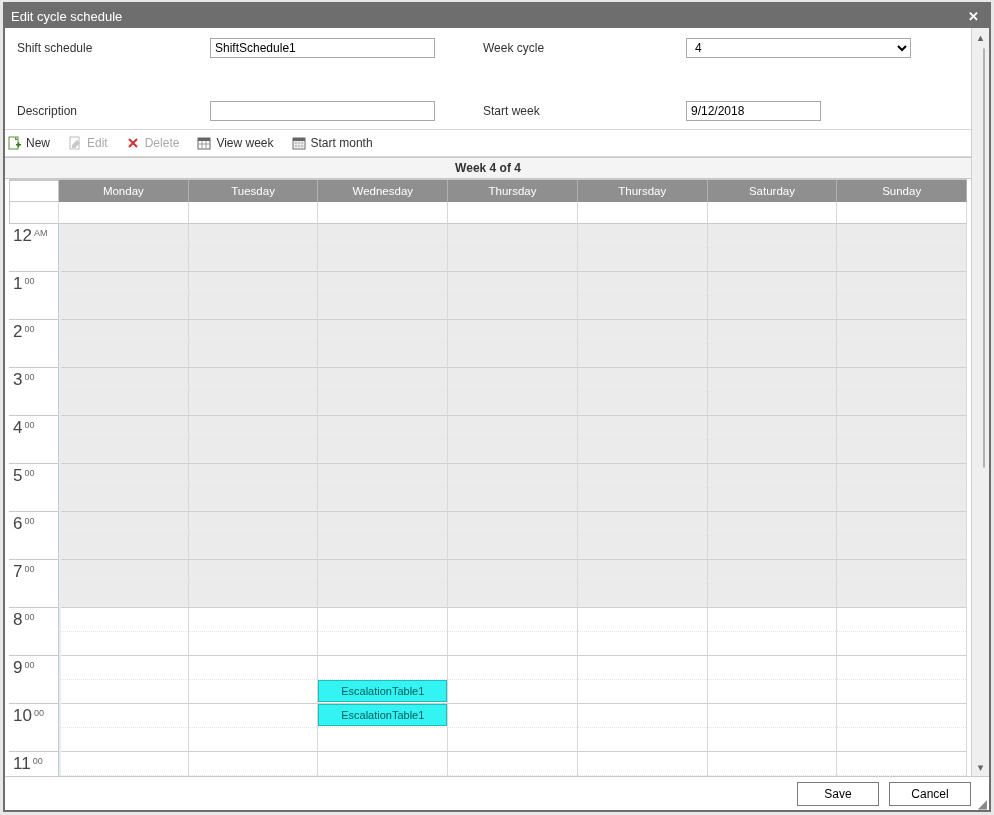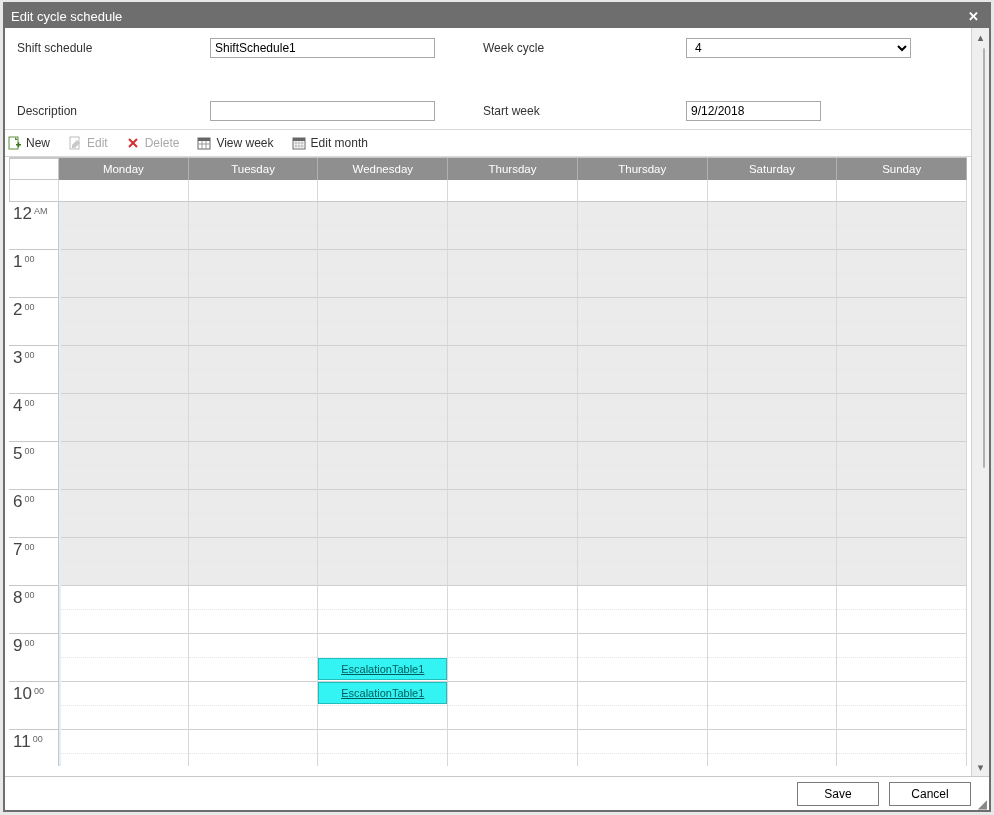--- a/index.html
+++ b/index.html
@@ -144,21 +144,20 @@
   .slot.off { background: #ebebeb; }
   .appointment {
     position: absolute;
     left: 0; right: 0;
     background: #33f3f3;
     border: 1px solid #20bdbd;
     color: #055d5d;
     font-size: 11px;
     display:flex; align-items:center; justify-content:center;
     overflow: hidden;
-    text-decoration: underline;
   }
   .vscroll {
     position: absolute;
     right: 0; top: 0; bottom: 34px;
     width: 18px;
     background: #efefef;
     border-left: 1px solid #d0d0d0;
     display: flex; flex-direction: column;
     align-items: center;
   }
@@ -272,24 +271,27 @@
             <svg width="14" height="14">
                 <rect x="1" y="2" width="12" height="11" fill="#fff" stroke="#666"></rect>
                 <rect x="1" y="2" width="12" height="3" fill="#666"></rect>
                 <line x1="1" y1="7" x2="13" y2="7" stroke="#bbb"></line>
                 <line x1="1" y1="10" x2="13" y2="10" stroke="#bbb"></line>
                 <line x1="4" y1="5" x2="4" y2="13" stroke="#bbb"></line>
                 <line x1="7" y1="5" x2="7" y2="13" stroke="#bbb"></line>
                 <line x1="10" y1="5" x2="10" y2="13" stroke="#bbb"></line>
               </svg>
           </span>
-          <span>Edit month</span>
+          <span>Start month</span>
         </div>
       </div>
 
+      <div class="week-banner">
+        <span>Week 4 of 4</span>
+      </div>
 
       <div class="grid-wrap">
         <div class="day-header" id="day-header">
             <div></div>
             <div>Monday</div>
             <div>Tuesday</div>
             <div>Wednesday</div>
             <div>Thursday</div>
             <div>Thursday</div>
             <div>Saturday</div>

